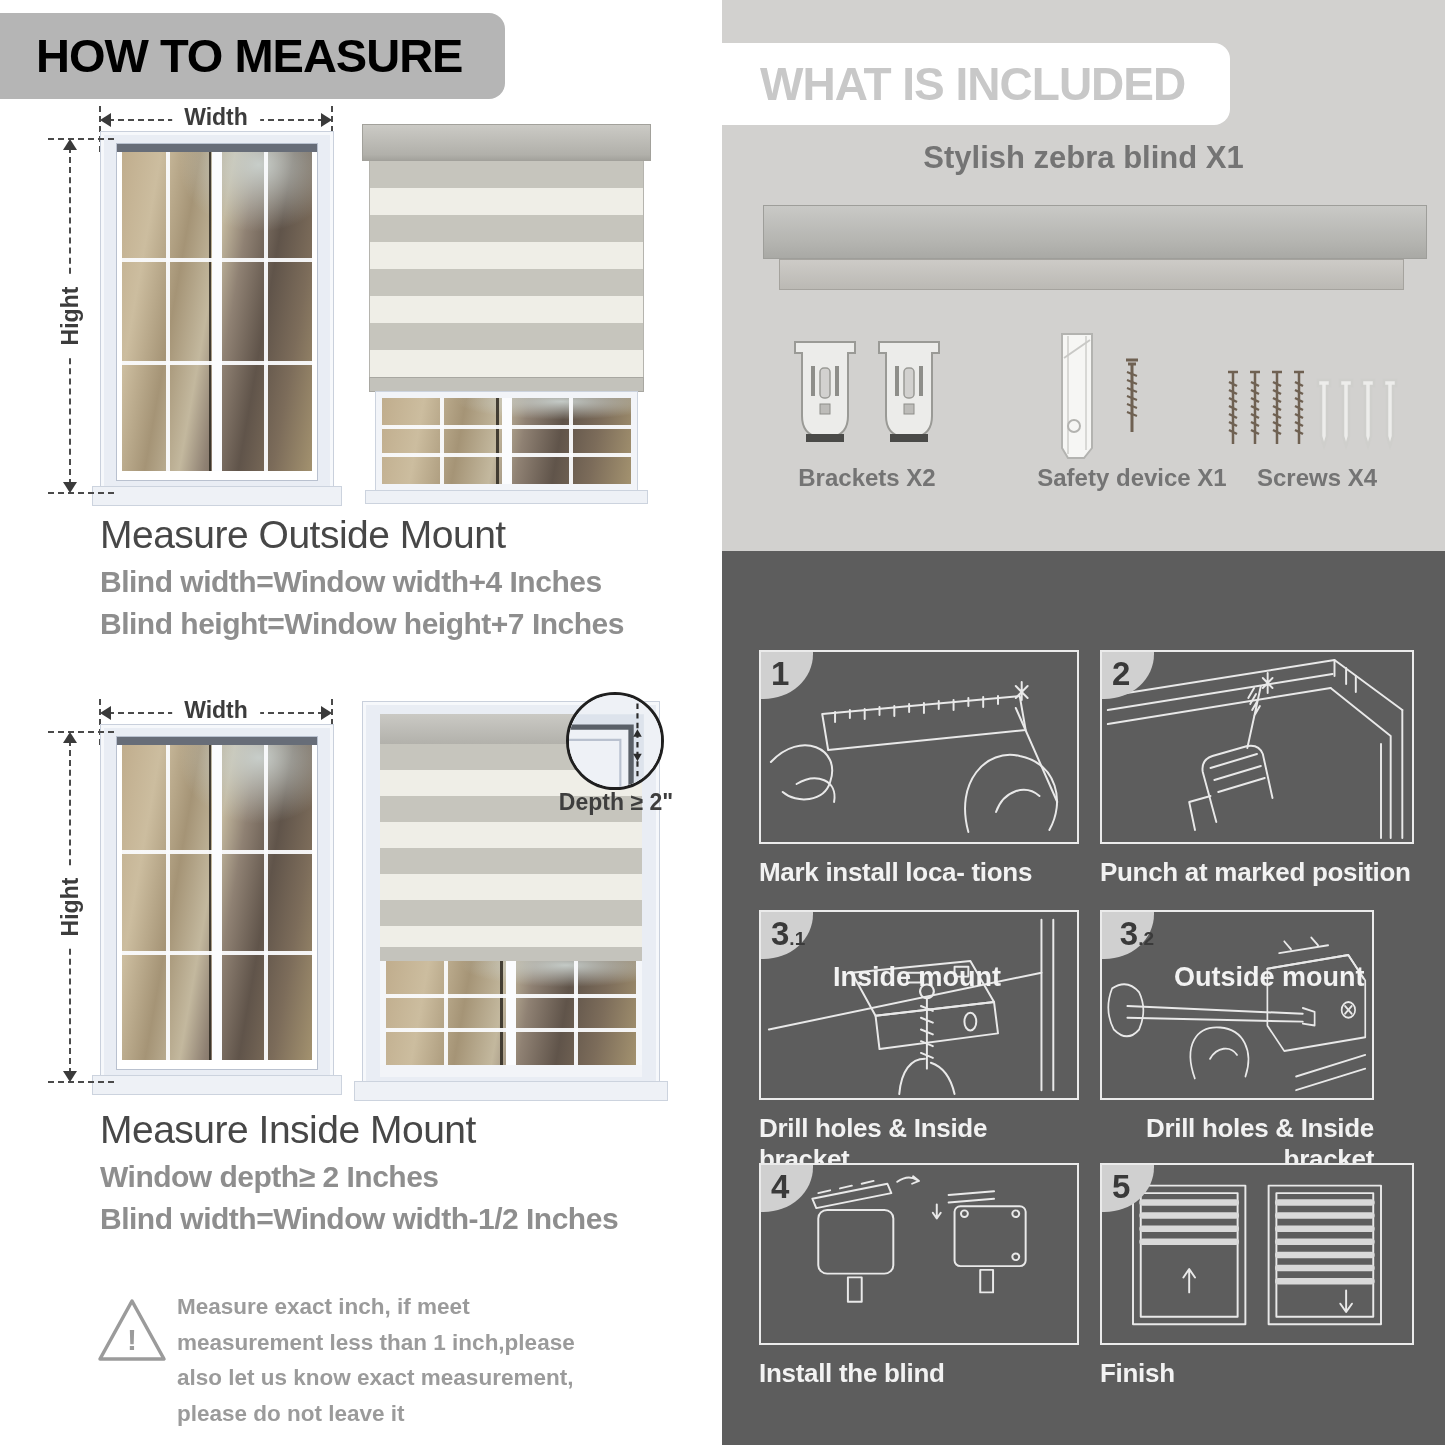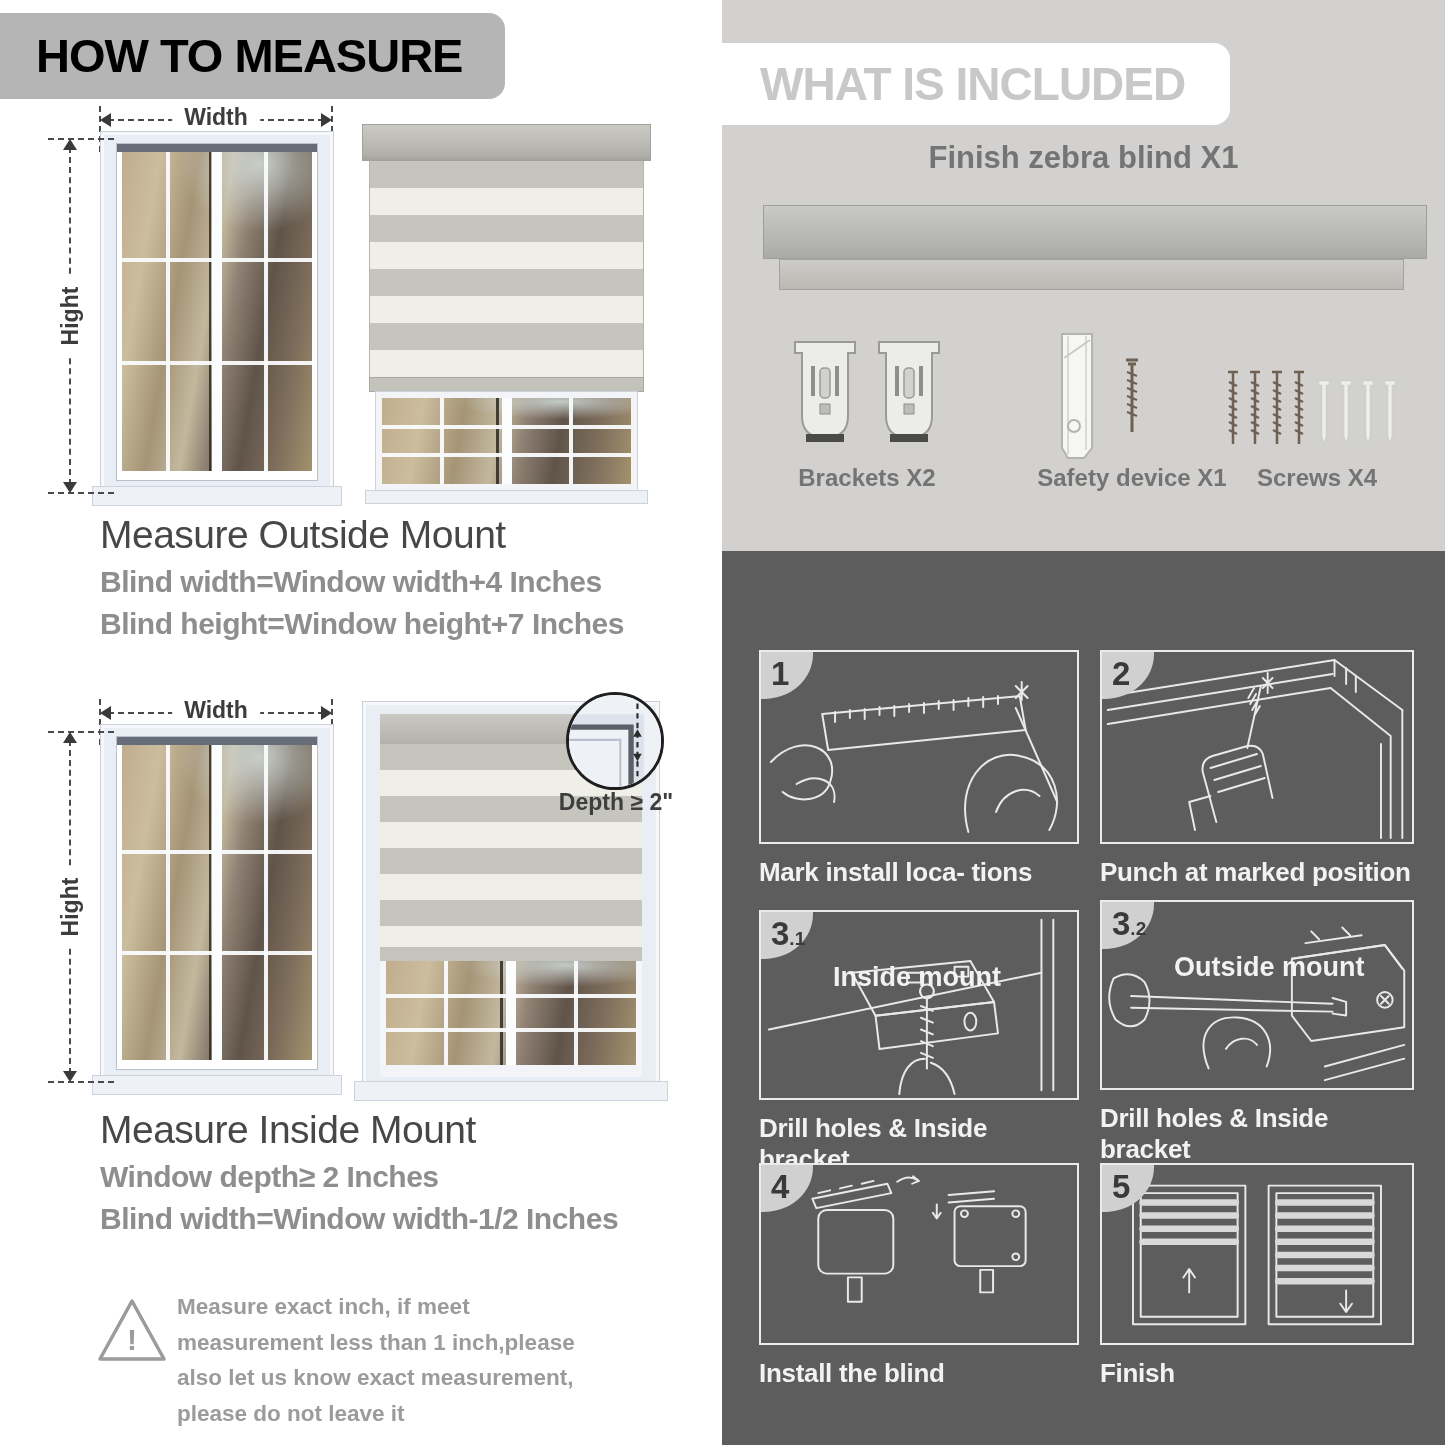--- a/index.html
+++ b/index.html
@@ -221,21 +221,21 @@
     <div class="warn-text">Measure exact inch, if meet measurement less than 1 inch,please also let us know exact measurement, please do not leave it</div>
   </div>
 
   <div class="right-panel">
 
     <div class="included">
       <div class="hdr-included">
         <span>WHAT IS INCLUDED</span>
       </div>
 
-      <div class="blind-name">Finish zebra blind X1</div>
+      <div class="blind-name">Stylish zebra blind X1</div>
       <div class="rail"></div>
       <div class="rail-front"></div>
 
       
       <svg class="abs" style="left:68px;top:338px;width:70px;height:108px;" viewBox="0 0 70 108">
         <path d="M5,4 H65 V15 H58 V78 Q58,96 42,99 H28 Q12,96 12,78 V15 H5 Z" fill="#ececea" stroke="#9a9a96" stroke-width="2"></path>
         <rect x="30" y="30" width="10" height="30" rx="4" fill="#d2d1cf" stroke="#9a9a96" stroke-width="1.5"></rect>
         <path d="M22,28 v30 M24,28 v30" stroke="#8e8e8a" stroke-width="2" fill="none"></path>
         <path d="M46,28 v30 M48,28 v30" stroke="#8e8e8a" stroke-width="2" fill="none"></path>
         <rect x="30" y="66" width="10" height="10" fill="#bdbcb9" stroke="#8e8e8a"></rect>
@@ -336,21 +336,21 @@
             <rect x="196" y="56" width="14" height="10"></rect>
             <ellipse cx="212" cy="112" rx="6" ry="9"></ellipse>
             <path d="M168,74 a7,7 0 1,0 0.1,0"></path>
             <path d="M168,88 V160 M162,96 l12,5 M162,108 l12,5 M162,120 l12,5 M162,132 l12,5 M162,144 l12,5"></path>
             <path d="M140,186 C142,162 152,150 166,150 M196,186 C192,168 184,158 172,154"></path>
           </svg>
         </div>
         <div class="cap">Drill holes &amp;  Inside bracket</div>
       </div>
 
-      <div class="step" style="left:378px;top:349px;width:314px;">
+      <div class="step" style="left:378px;top:359px;width:274px;text-align:right;">
         <div class="panel" style="height:190px;">
           <span class="badge"><span>3</span><span class="sub">.2</span></span>
           <span class="ptitle">Outside mount</span>
           <svg class="art lineart" viewBox="0 0 320 190" preserveAspectRatio="none">
             <path d="M196,58 L292,44 L312,70 L312,128 L216,142 L196,116 Z"></path>
             <path d="M196,58 L292,44 L310,68"></path>
             <path d="M210,42 L268,34 M216,30 l8,8 M248,26 l8,8"></path>
             <circle cx="292" cy="100" r="8"></circle>
             <path d="M288,96 l8,8 M296,96 l-8,8"></path>
             <path d="M30,96 L238,104 M30,108 L238,112"></path>

